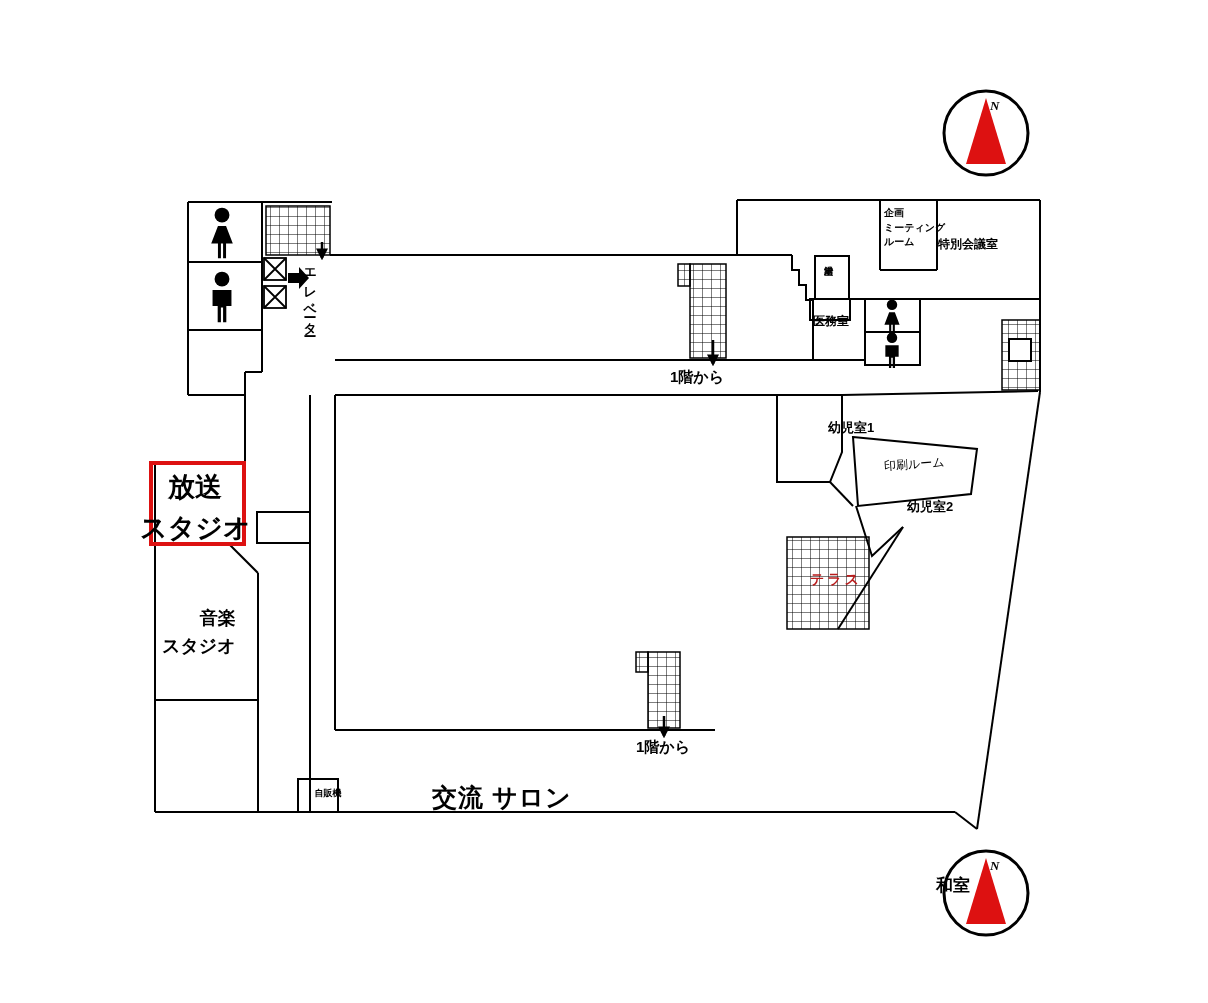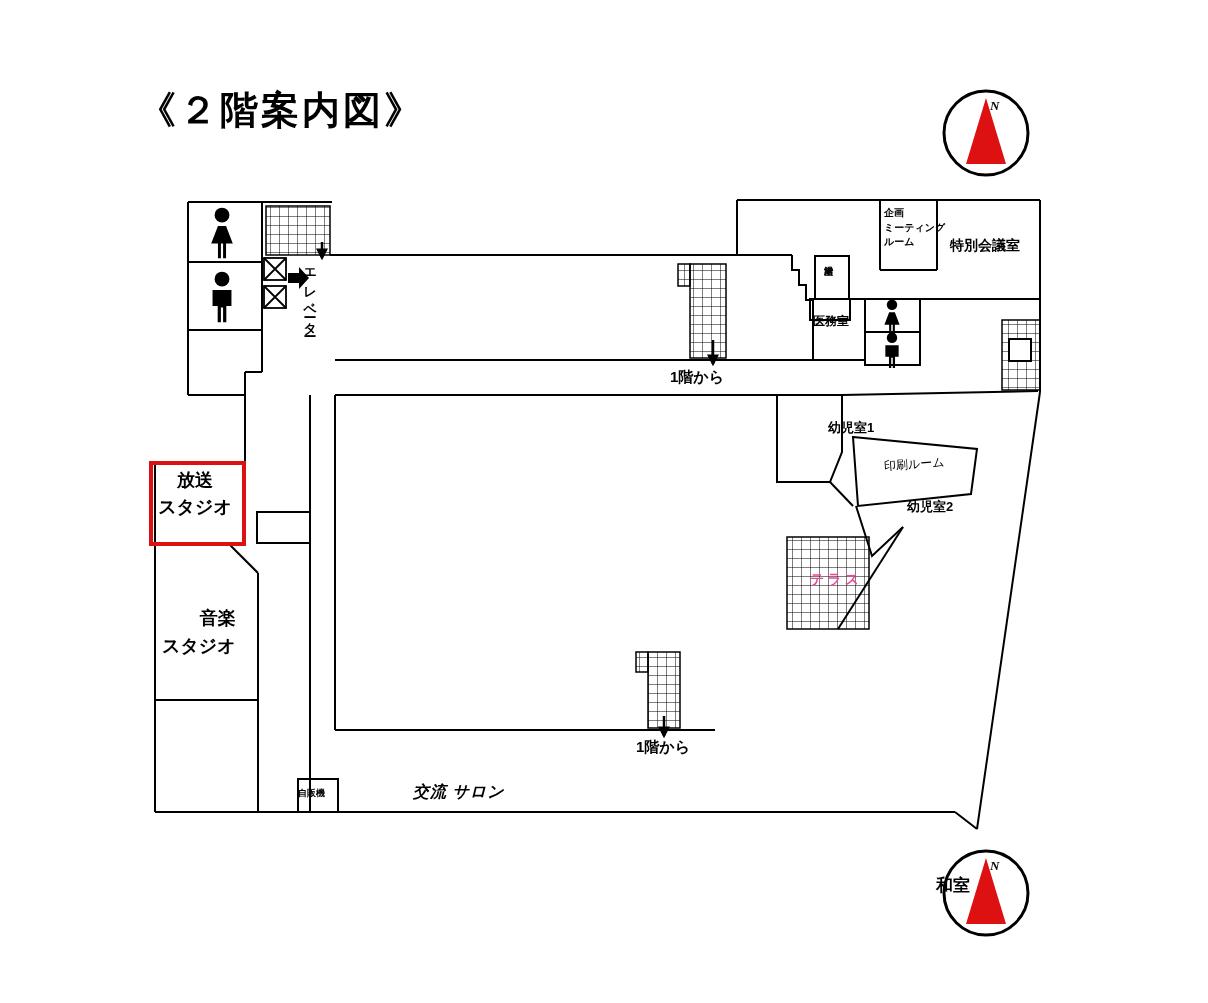--- a/index.html
+++ b/index.html
@@ -15,32 +15,32 @@
     position:absolute;
     color:#000;
     font-weight:bold;
     white-space:nowrap;
     line-height:1.2;
   }
   .t-title{left:138px;top:88px;font-size:38px;letter-spacing:3px;}
   .t-elevator{left:302px;top:260px;font-size:13px;writing-mode:vertical-rl;text-orientation:upright;letter-spacing:2px;}
   .t-from1f-a{left:670px;top:368px;font-size:15px;}
   .t-from1f-b{left:636px;top:738px;font-size:15px;}
-  .t-special{left:938px;top:237px;font-size:14px;margin-left:12px;}
+  .t-special{left:938px;top:237px;font-size:12px;}
   .t-planning{left:884px;top:207px;font-size:10px;white-space:pre-line;line-height:1.45;font-family:Liberation Mono, monospace;}
   .t-kitchen{left:823px;top:259px;font-size:9px;writing-mode:vertical-rl;text-orientation:upright;}
   .t-medical{left:813px;top:314px;font-size:12px;}
   .t-yoji1{left:780px;top:420px;font-size:13px;margin-left:48px;}
   .t-yoji2{left:907px;top:499px;font-size:13px;}
   .t-print{left:884px;top:457px;font-size:12px;transform:rotate(-4deg);font-weight:normal;}
-  .t-terrace{left:810px;top:571px;font-size:14px;color:#ec4899;letter-spacing:3px;}
-  .t-broadcast{left:140px;top:467px;width:110px;text-align:center;font-size:18px;line-height:1.5;}
+  .t-terrace{left:810px;top:571px;font-size:14px;color:#b91c1c;letter-spacing:3px;}
+  .t-broadcast{left:140px;top:467px;width:110px;text-align:center;font-size:27px;line-height:1.5;}
   .t-music{left:162px;top:605px;font-size:18px;line-height:1.55;text-align:right;}
-  .t-vending{left:298px;top:788px;width:60px;text-align:left;font-size:9px;}
-  .t-salon{left:413px;top:782px;font-size:16px;letter-spacing:1px;font-style:italic;}
+  .t-vending{left:298px;top:788px;width:60px;text-align:center;font-size:9px;}
+  .t-salon{left:432px;top:782px;font-size:25px;letter-spacing:1px;}
   .t-washitsu{left:936px;top:876px;font-size:17px;}
   .t-north-a{left:990px;top:98px;font-size:13px;font-style:italic;font-family:"Liberation Serif","DejaVu Serif",serif;}
   .t-north-b{left:990px;top:858px;font-size:13px;font-style:italic;font-family:"Liberation Serif","DejaVu Serif",serif;}
 </style>
 </head>
 <body>
 
 <div class="stage">
 
   <svg width="1208" height="1003" viewBox="0 0 1208 1003">
@@ -175,21 +175,20 @@
     <g transform="translate(986,133)">
       <circle r="42" fill="#fff" stroke="#000" stroke-width="3"></circle>
       <polygon points="0,-35 -20,31 20,31" fill="#dd1111"></polygon>
     </g>
     <g transform="translate(986,893)">
       <circle r="42" fill="#fff" stroke="#000" stroke-width="3"></circle>
       <polygon points="0,-35 -20,31 20,31" fill="#dd1111"></polygon>
     </g>
   </svg>
 
-  <div class="lbl t-title">《２階案内図》</div>
 
   <div class="lbl t-elevator">エレベーター</div>
   <div class="lbl t-from1f-a">1階から</div>
   <div class="lbl t-from1f-b">1階から</div>
 
   <div class="lbl t-special">特別会議室</div>
   <div class="lbl t-planning">企画
 ミーティング
 ルーム</div>
   <div class="lbl t-kitchen">給湯室</div>

